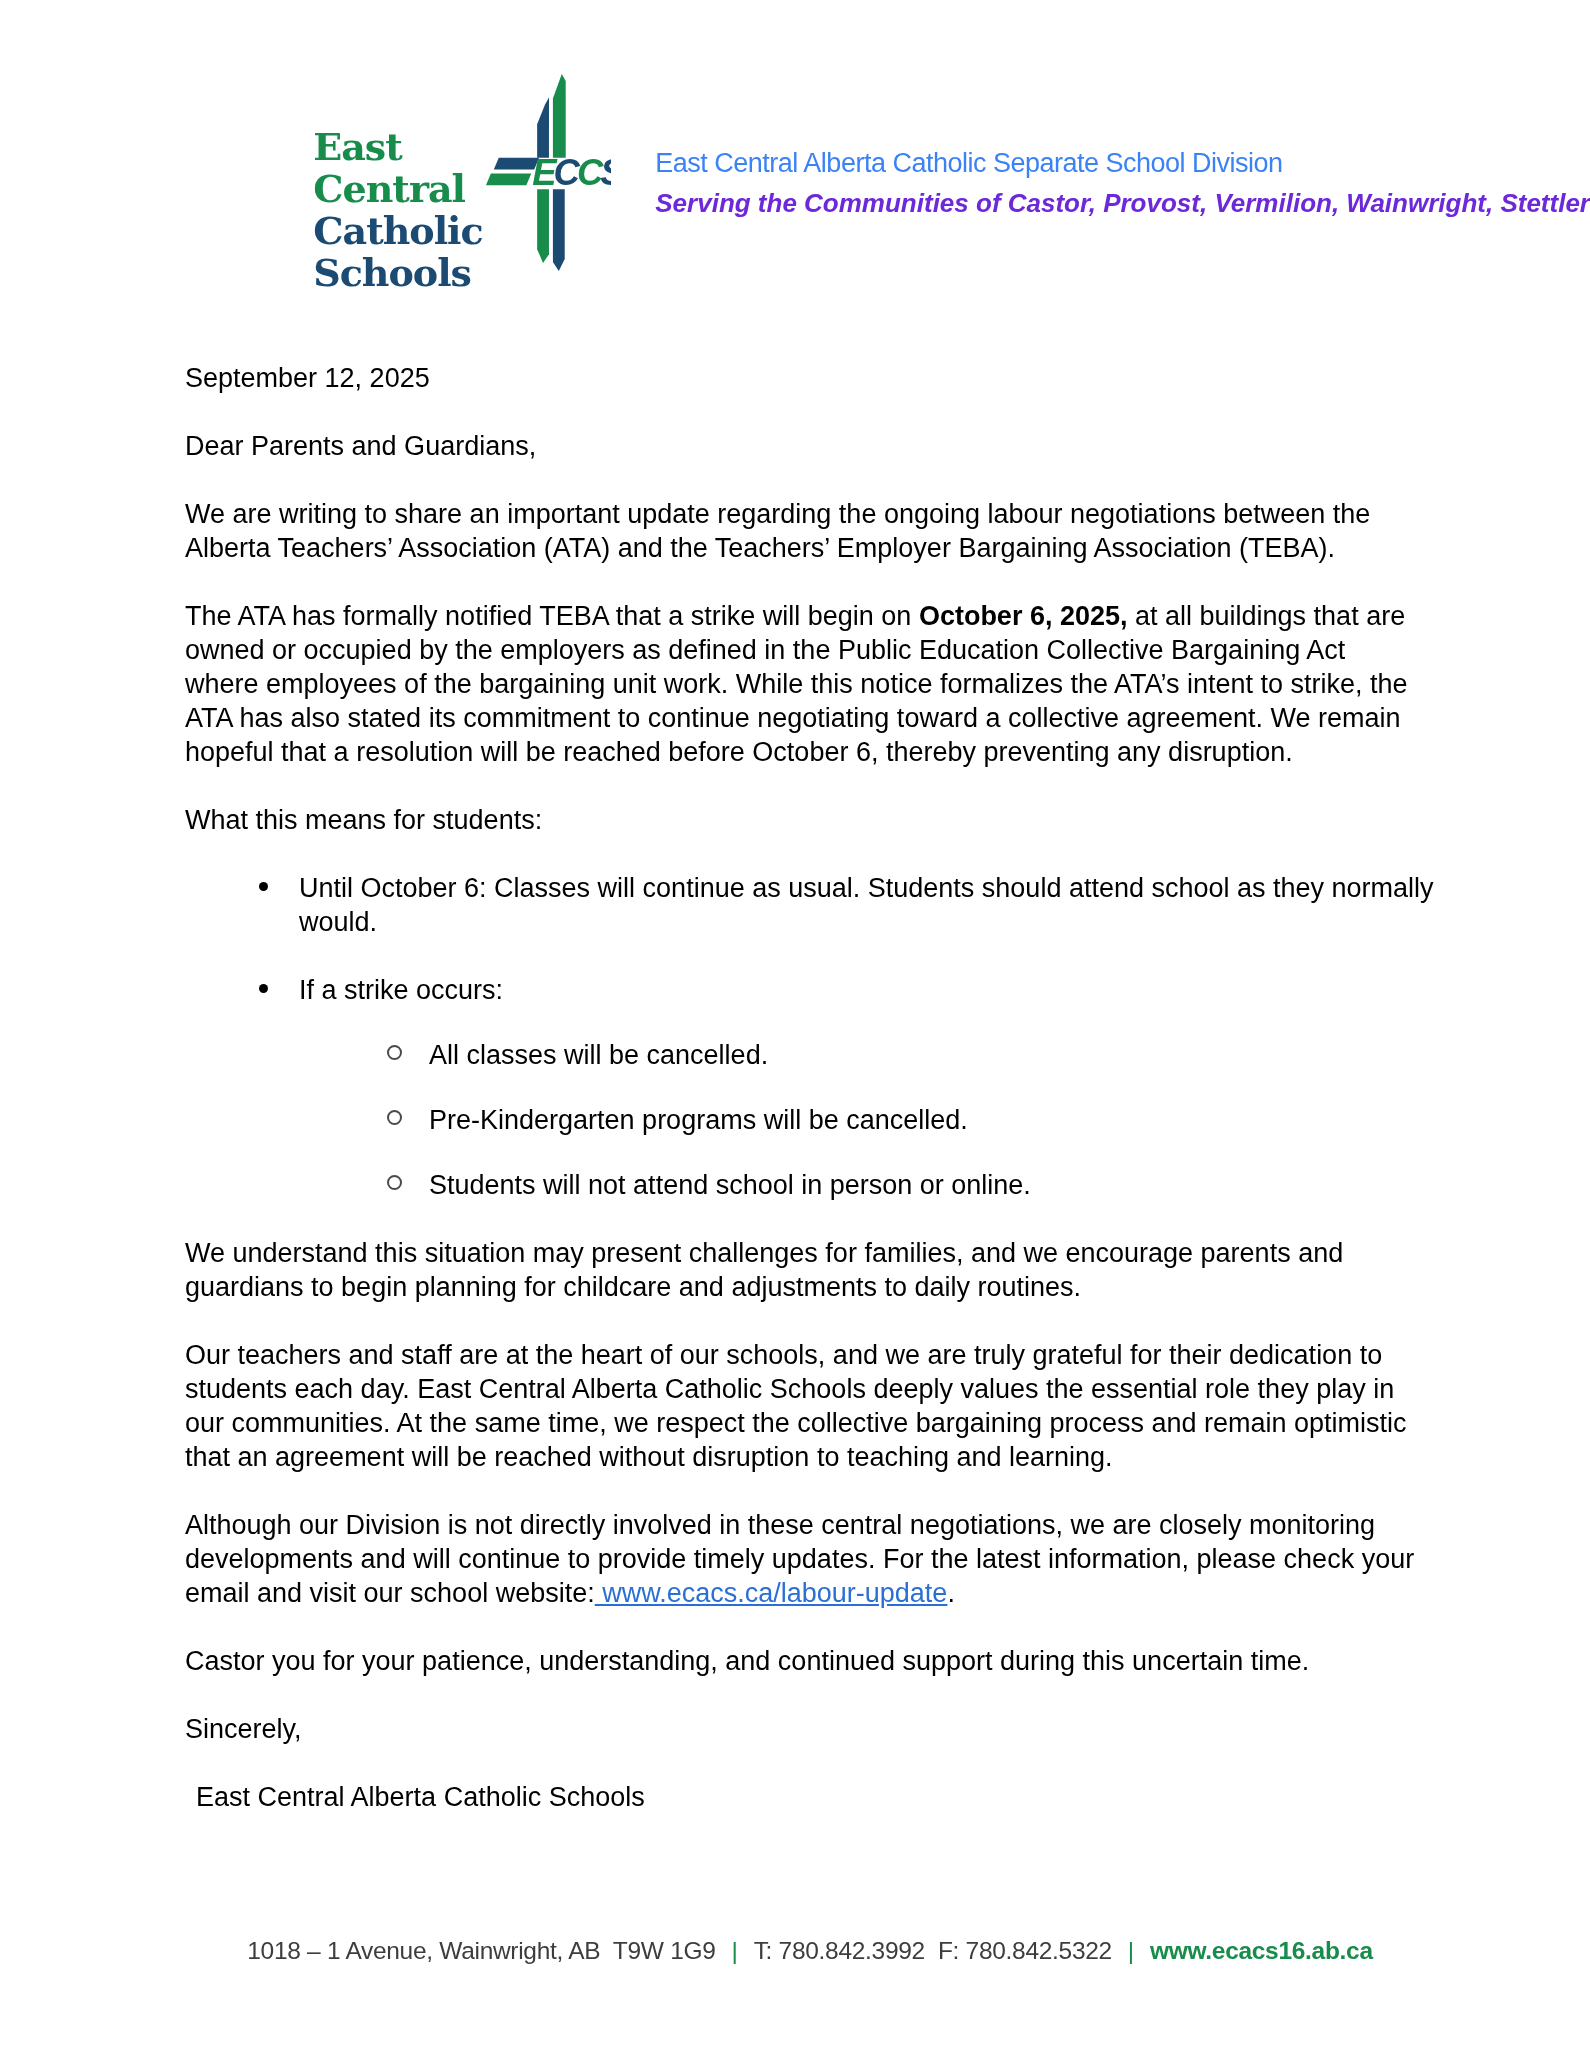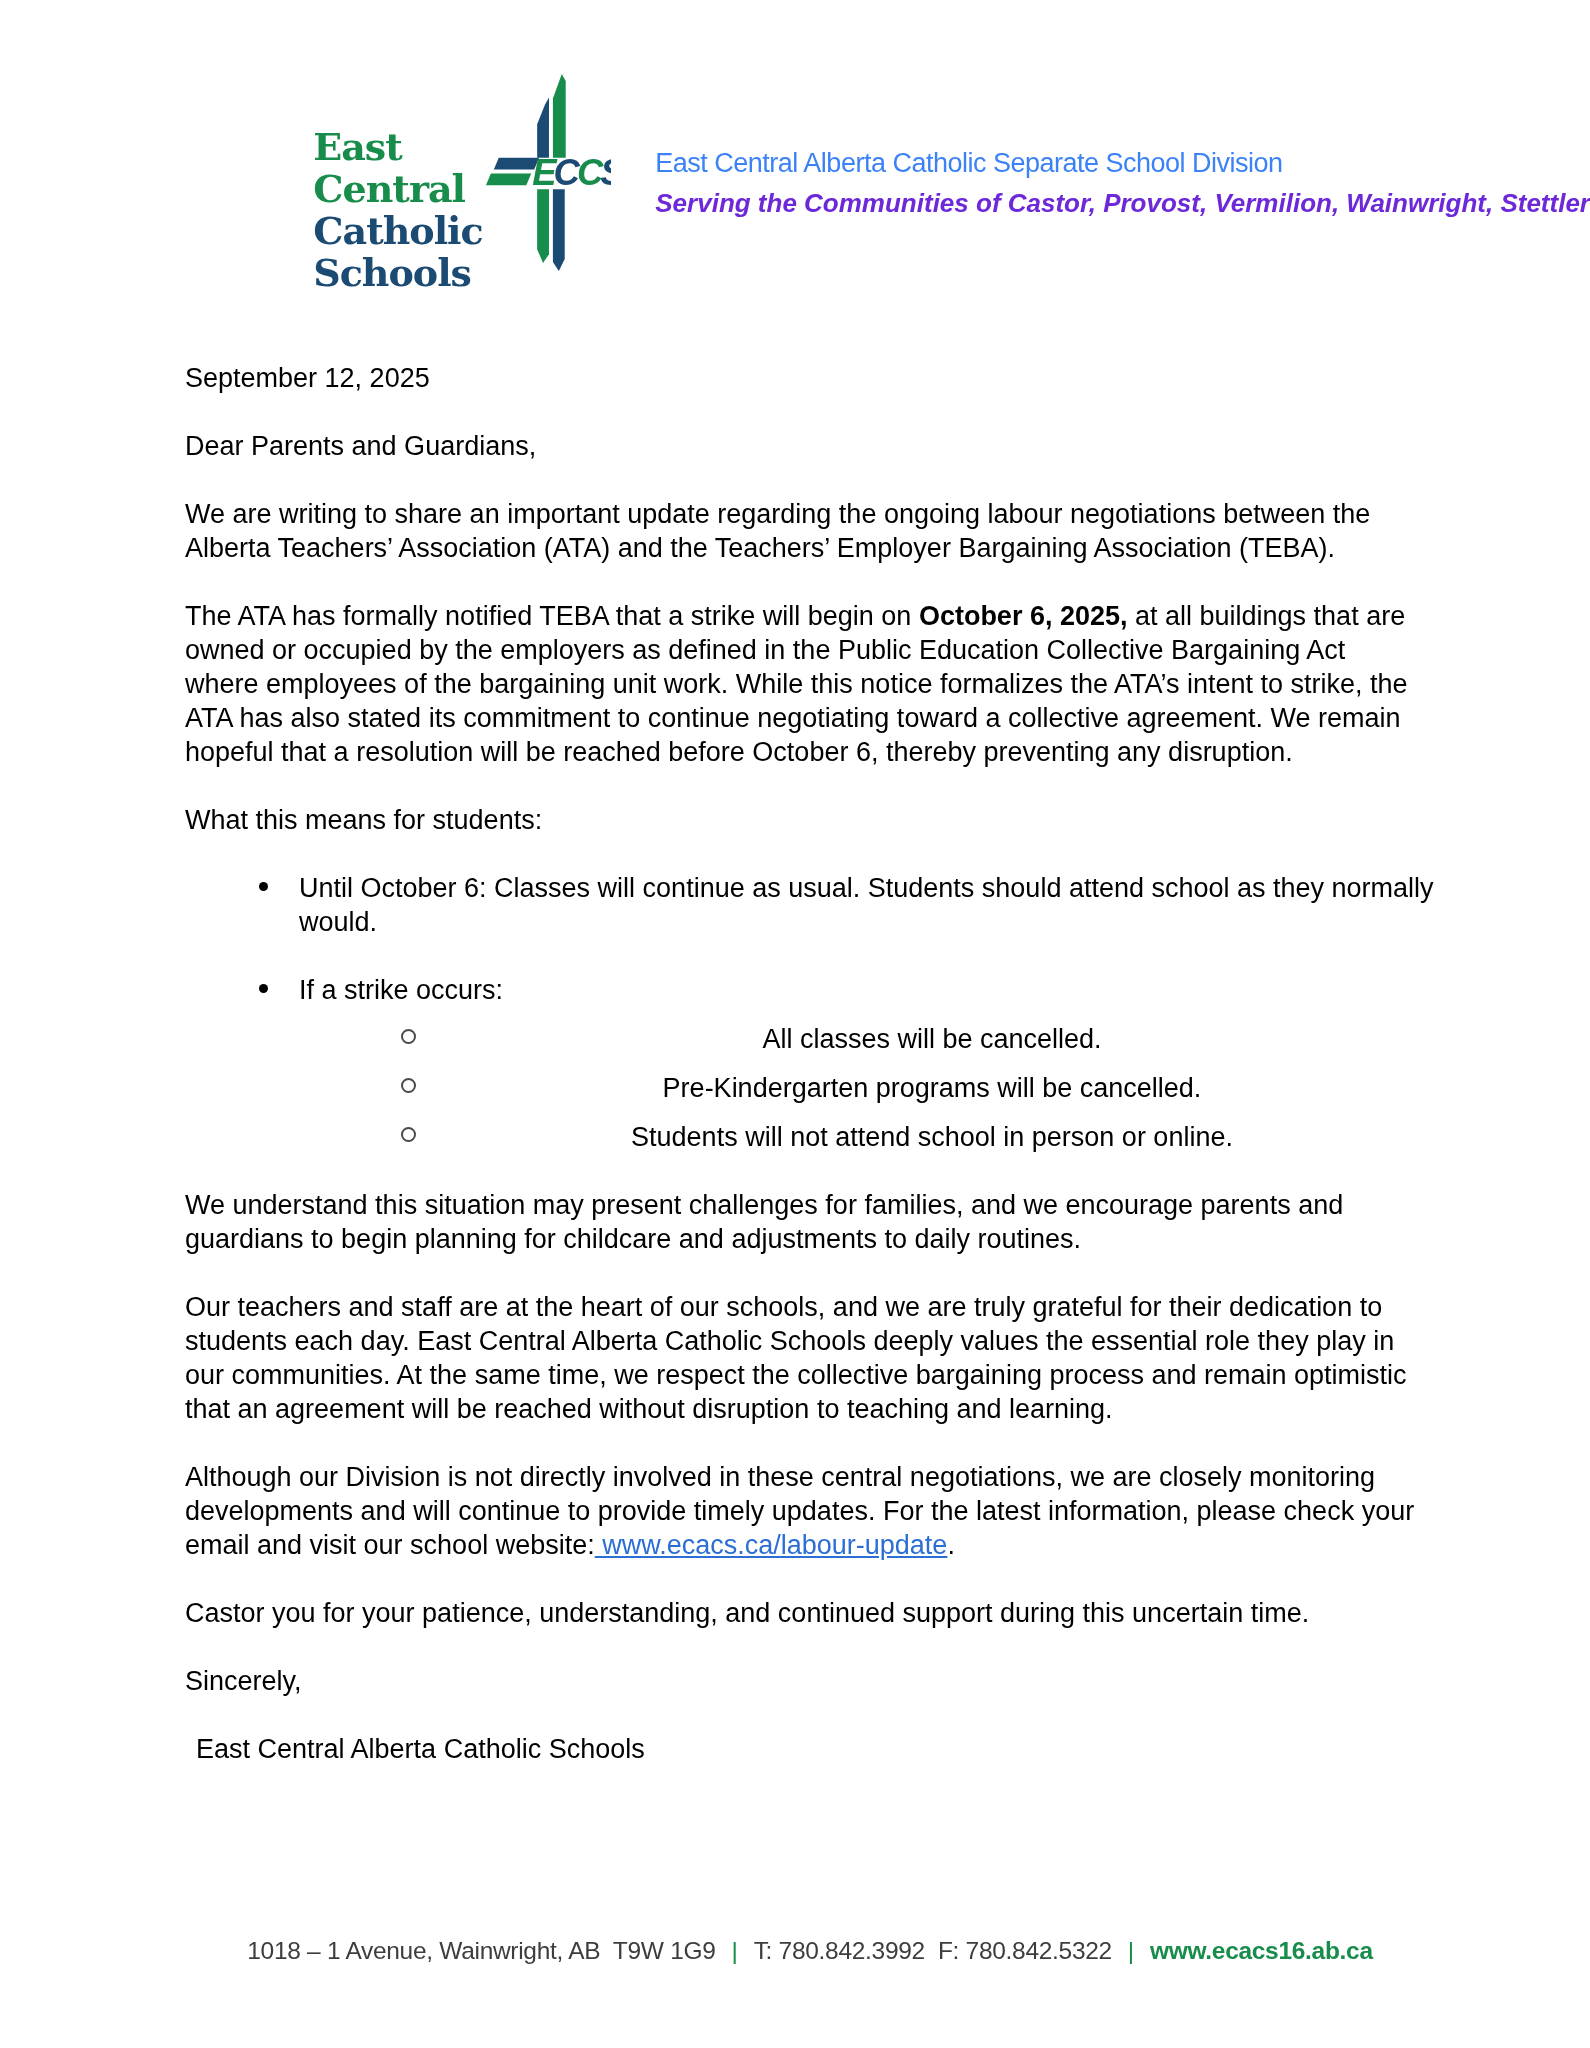--- a/index.html
+++ b/index.html
@@ -31,21 +31,21 @@
     font-size:27px; line-height:34px;
   }
   .letter-body p { margin:34px 16px 0 0; white-space:pre-wrap; }
   .letter-body p.first { margin-top:0; }
   b.inline-bold { font-weight:bold; }
 
   .bullet-l1 { display:flex; margin-top:34px; padding-left:70px; }
   .bullet-l1 .mark { flex:none; width:44px; }
   .bullet-l1 .dot { display:inline-block; width:9px; height:9px;
      border-radius:50%; background:#000; margin-left:4px; vertical-align:6px; }
-  .bullet-l2 { display:flex; margin-top:15px; padding-left:200px;text-align:center; }
+  .bullet-l2 { display:flex; margin-top:31px; padding-left:200px; }
   .bullet-l2 .mark { flex:none; width:44px; }
   .bullet-l2 .circle { display:inline-block; width:11px; height:11px;
      border-radius:50%; border:2px solid #4a4a4a; margin-left:2px; vertical-align:4px; }
   .btext { flex:1; }
 
   .weblink { color:#2b6fd4; text-decoration:underline;
      text-decoration-color:#2b6fd4; white-space:pre-wrap; cursor:pointer; }
 
   .signature { padding-left:11px; }
 

